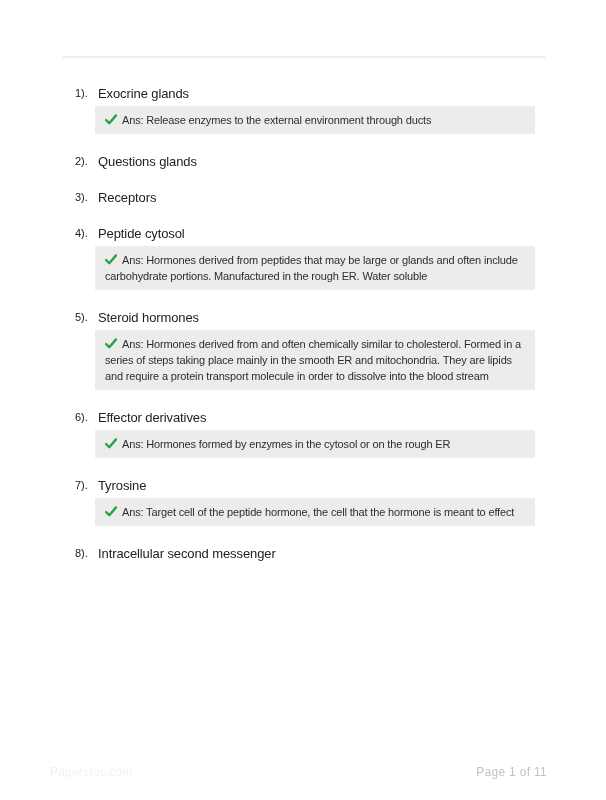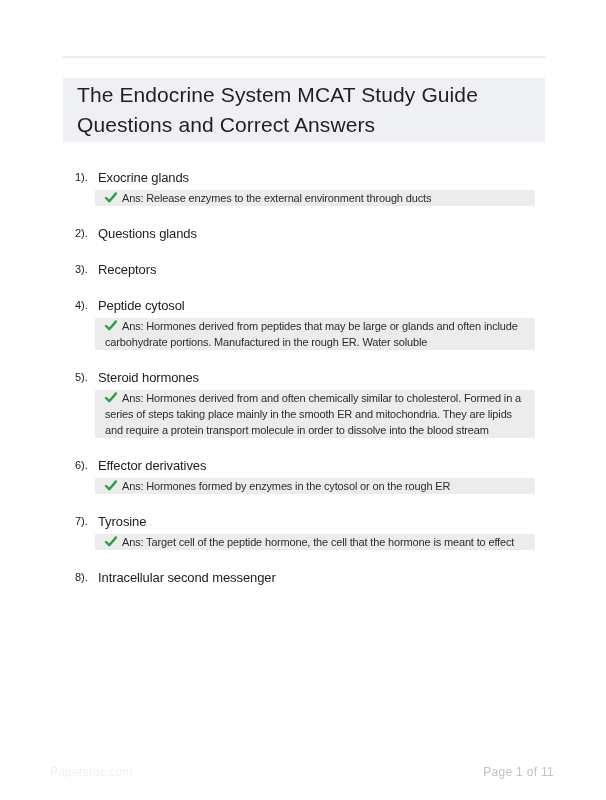--- a/index.html
+++ b/index.html
@@ -15,38 +15,35 @@
   .title-box h1{
     margin:0;font-size:21px;line-height:30px;font-weight:400;color:#1f1f1f;letter-spacing:0.1px;
   }
   .items{padding-top:28px;}
   .item{margin:0 71px 20px 75px;}
   .item-head{display:flex;line-height:16px;margin-bottom:4px;}
   .num{flex:none;width:23px;font-size:11px;color:#202124;position:relative;top:-1px;}
   .term{font-size:13px;color:#202124;letter-spacing:-0.1px;}
   .ans{
     margin-left:20px;background:var(--ans-bg,#ececec);
-    padding:0 10px;font-size:11px;line-height:16px;color:#2d2d2d;
+    padding:6px 10px;font-size:11px;line-height:16px;color:#2d2d2d;
     letter-spacing:-0.15px;border-radius:1px;
   }
   .check{display:inline-block;color:var(--accent,#2aa14a);}
   .check svg{vertical-align:-1px;margin-right:5px;}
   .watermark{position:absolute;left:50px;top:765px;font-size:12px;color:#f2f2f2;letter-spacing:0.2px;}
-  .page-ind{position:absolute;right:52px;top:765px;font-size:12px;color:#c2c2c2;letter-spacing:0.3px;}
+  .page-ind{position:absolute;right:59px;top:765px;font-size:12px;color:#c2c2c2;letter-spacing:0.3px;}
 </style>
 </head>
 <body>
 
 <div class="page" style="--accent: #2aa14a; --title-bg: #eef0f3; --ans-bg: #ececec; --divider: #ececec;">
 
   <div class="top-rule"></div>
 
-  <div class="title-box">
-    <h1>The Endocrine System MCAT Study Guide Questions and Correct Answers</h1>
-  </div>
 
   <div class="items" id="items">
   <div class="item">
     <div class="item-head">
       <span class="num">1).</span>
       <span class="term">Exocrine glands</span>
     </div>
     <div class="ans"><span class="check"><svg width="12" height="11" viewBox="0 0 12 11">
               <path d="M1 6 L4.3 9.2 L11 1.4" fill="none" stroke="currentColor" stroke-width="2.4" stroke-linecap="round" stroke-linejoin="round"></path>
             </svg></span><span class="ans-text">Ans: Release enzymes to the external environment through ducts</span></div>

